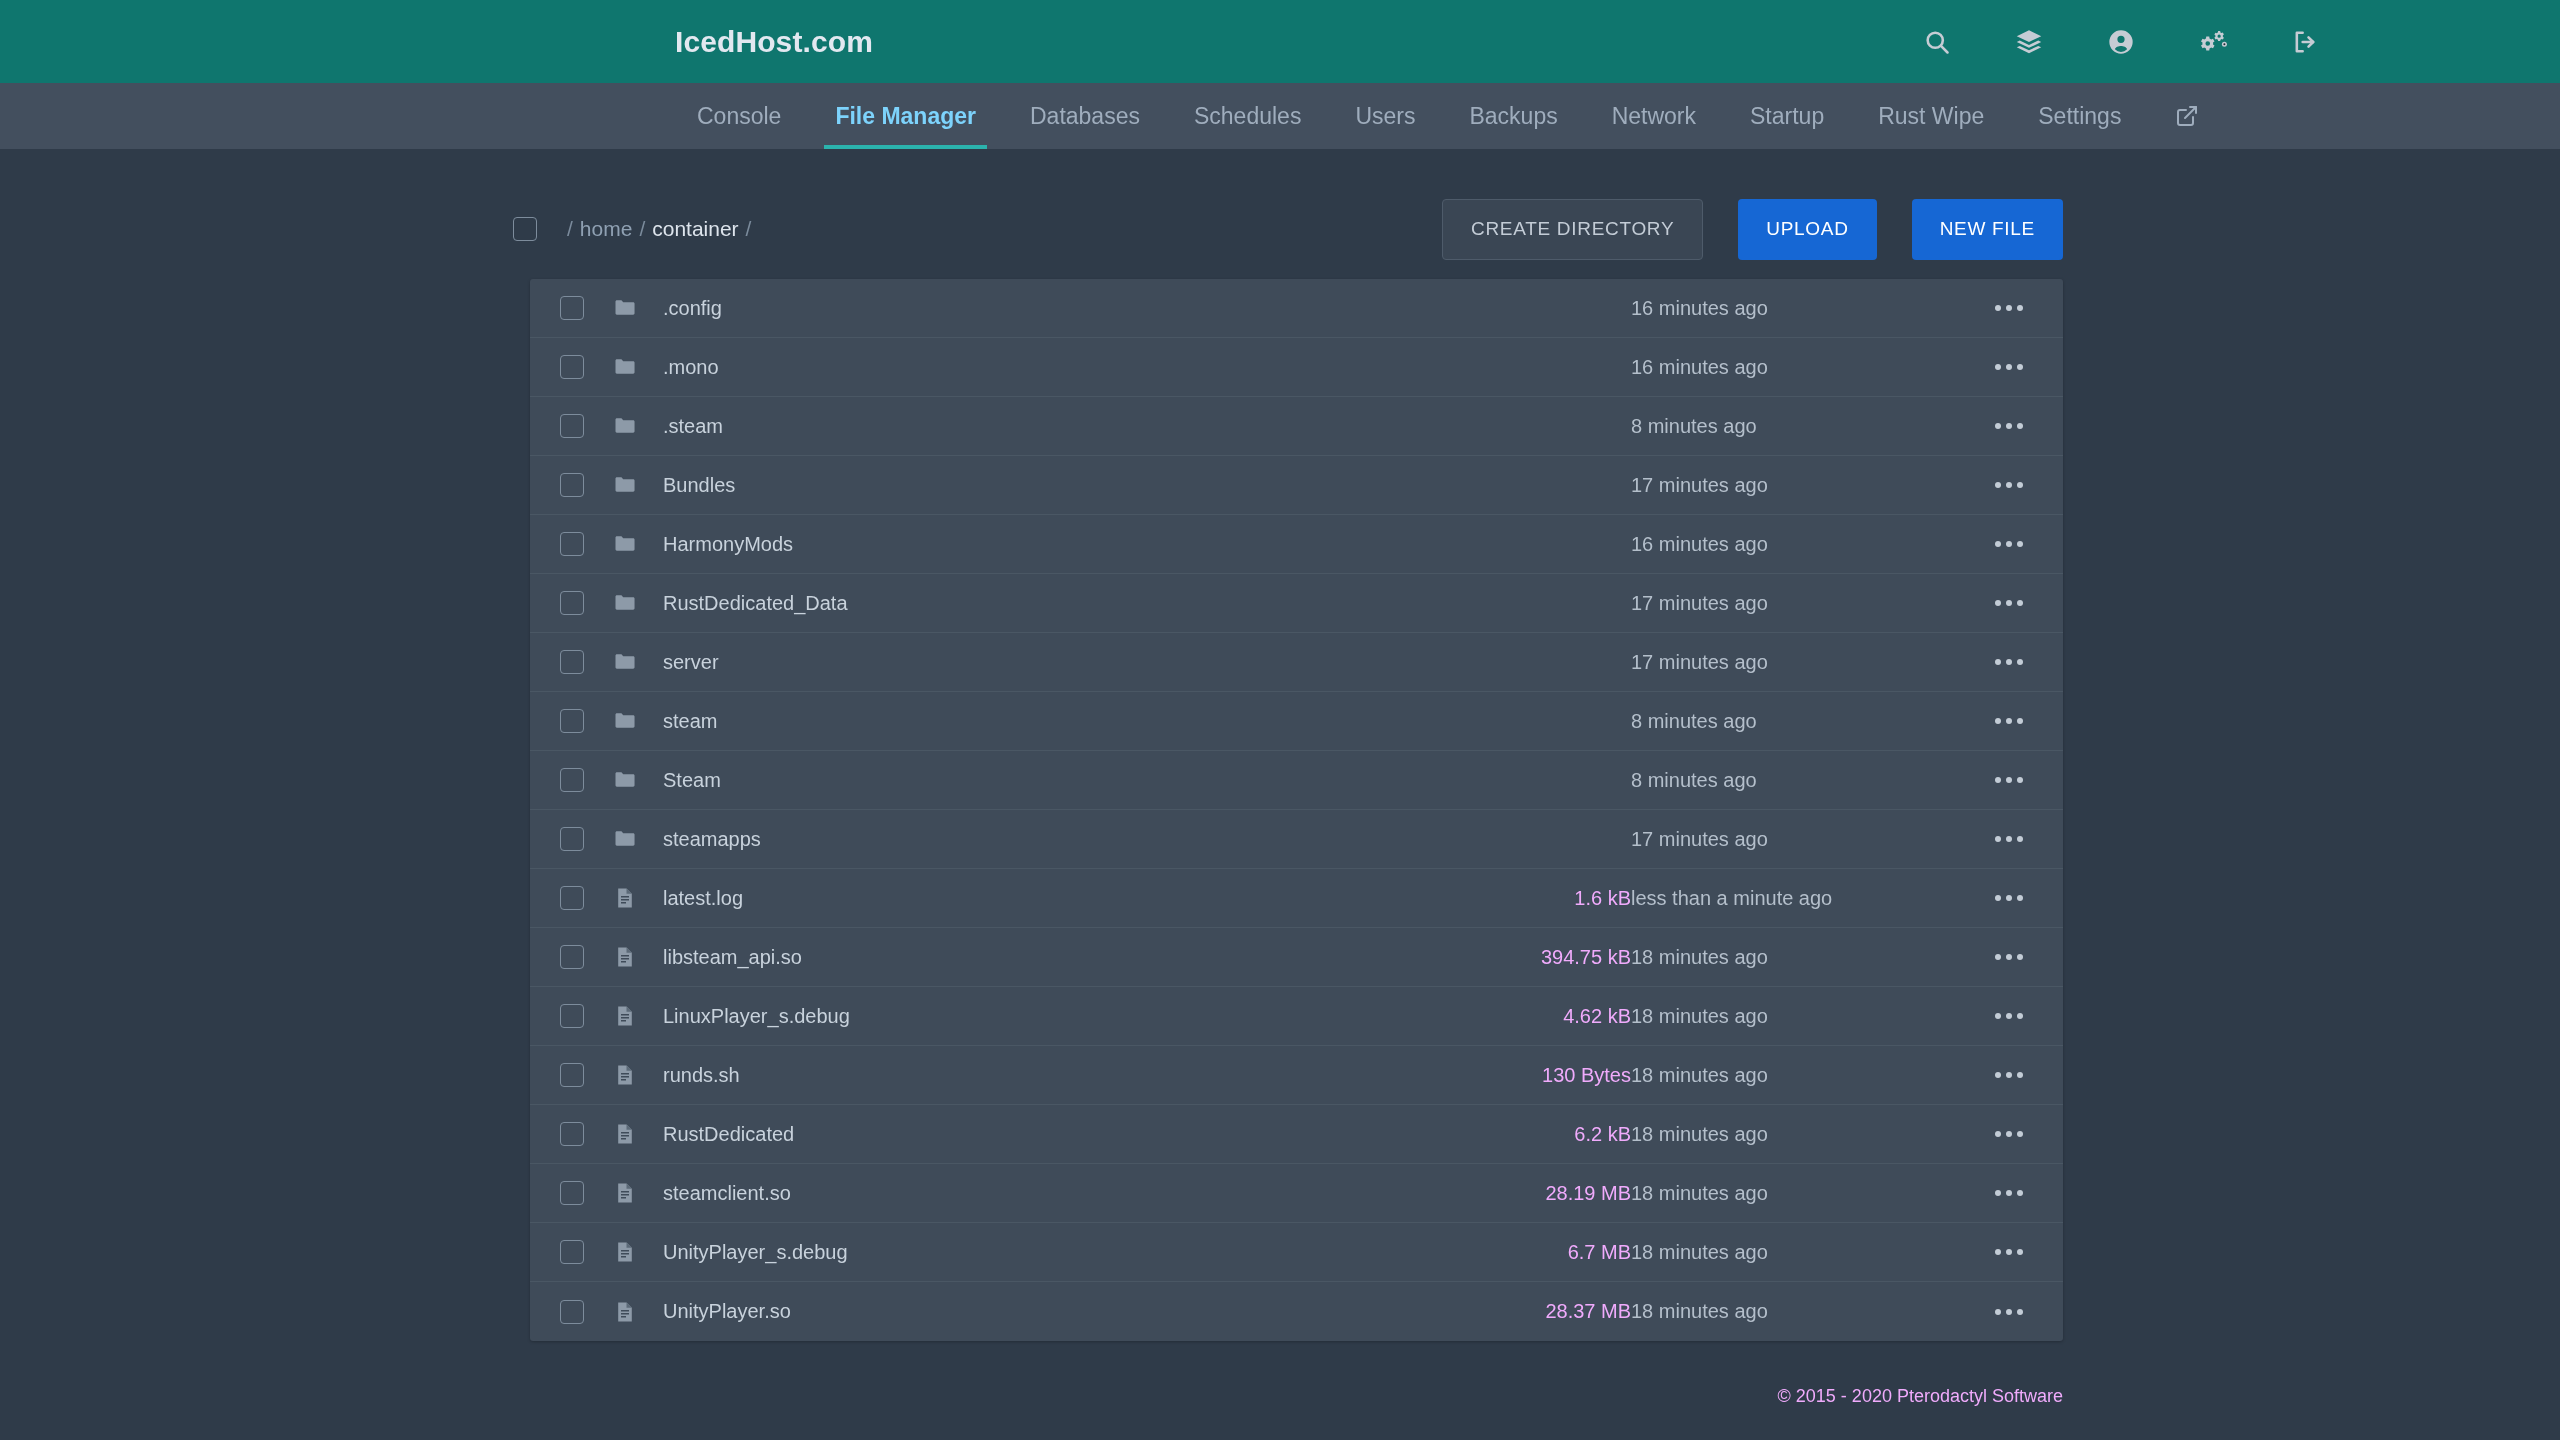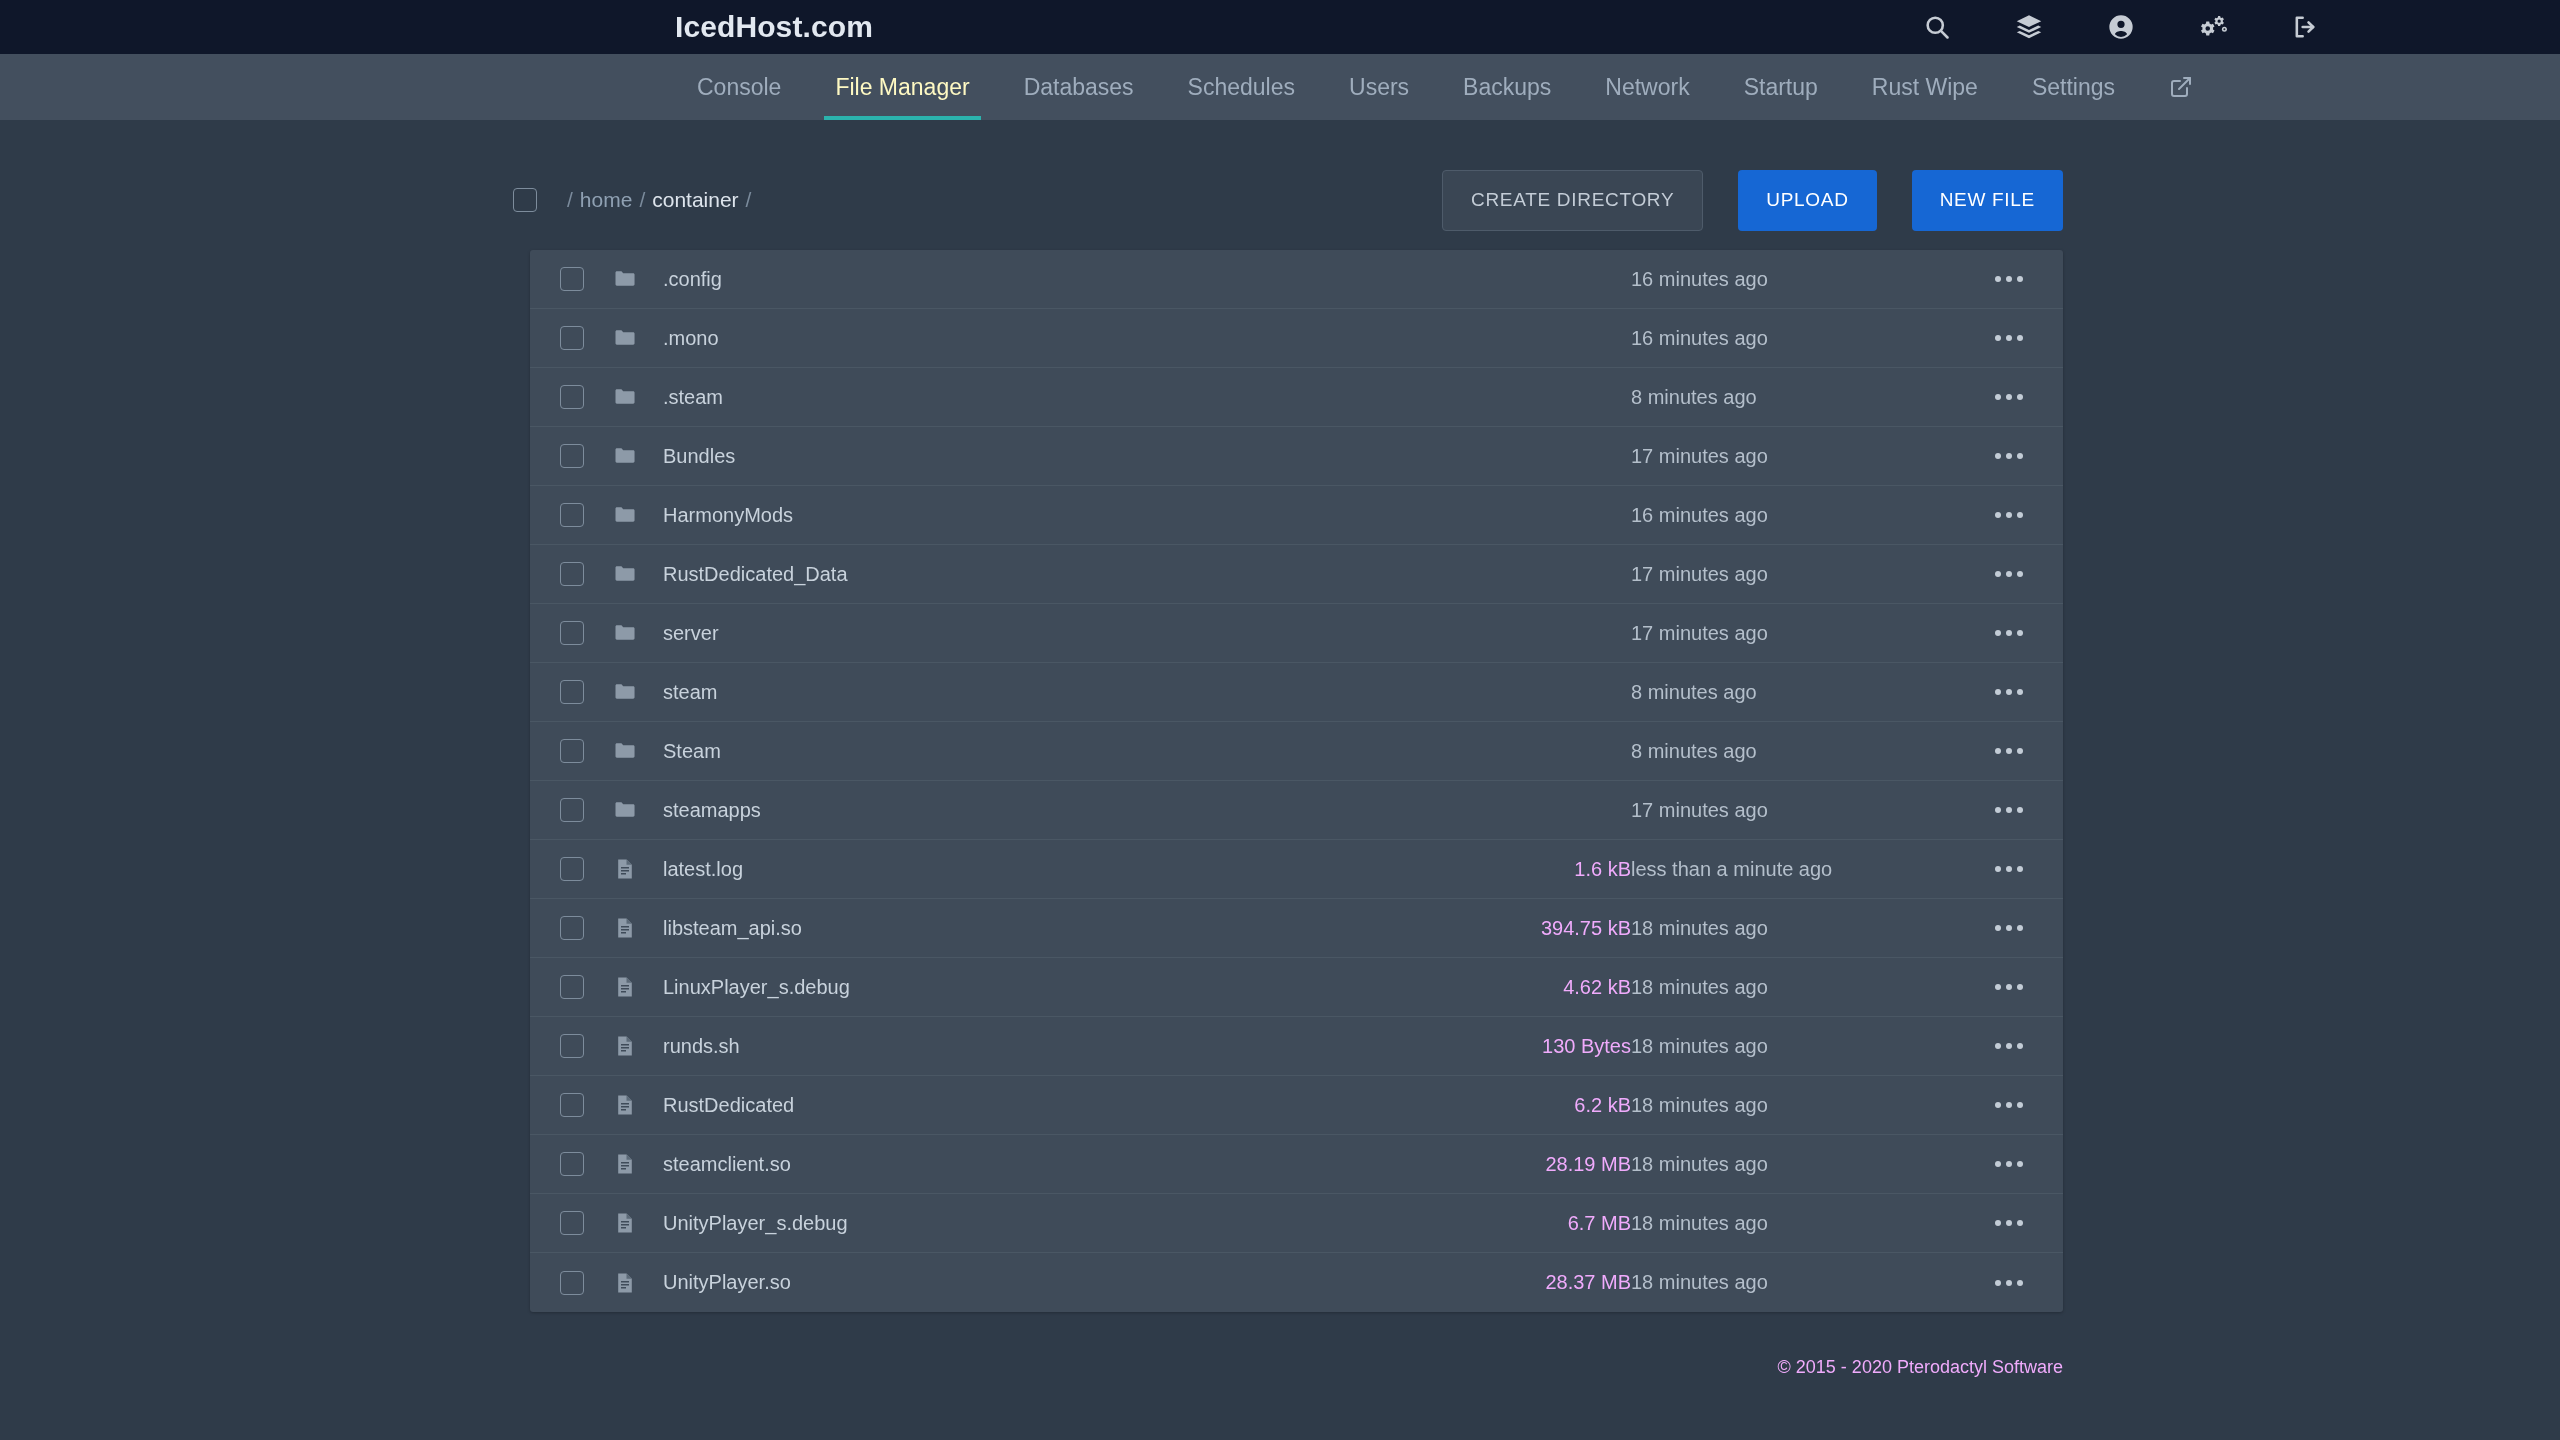--- a/index.html
+++ b/index.html
@@ -8,22 +8,22 @@
   html, body {
     width: 2560px;
     height: 1440px;
     background: #2f3b49;
     font-family: "Liberation Sans", sans-serif;
     -webkit-font-smoothing: antialiased;
   }
 
   
   .topbar {
-    height: 54px;
-    background: #0f172a;
+    height: 83px;
+    background: #0f766e;
     display: flex;
     align-items: center;
     justify-content: center;
     position: relative;
   }
   .topbar-inner {
     width: 2080px;
     height: 100%;
     display: flex;
     align-items: center;
@@ -70,22 +70,22 @@
     display: flex;
     align-items: center;
     padding: 0 27px;
     font-size: 23px;
     color: #9fadbd;
     white-space: nowrap;
     cursor: pointer;
     position: relative;
   }
   .nav-tab.active {
-    color: #fef9c3;
-    font-weight: normal;
+    color: #7dd3fc;
+    font-weight: bold;
   }
   .nav-tab.active::after {
     content: "";
     position: absolute;
     left: 16px; right: 16px; bottom: 0;
     height: 4px;
     background: #2bb3ad;
   }
   .nav-tab.icon-tab svg { display: block; }
 

